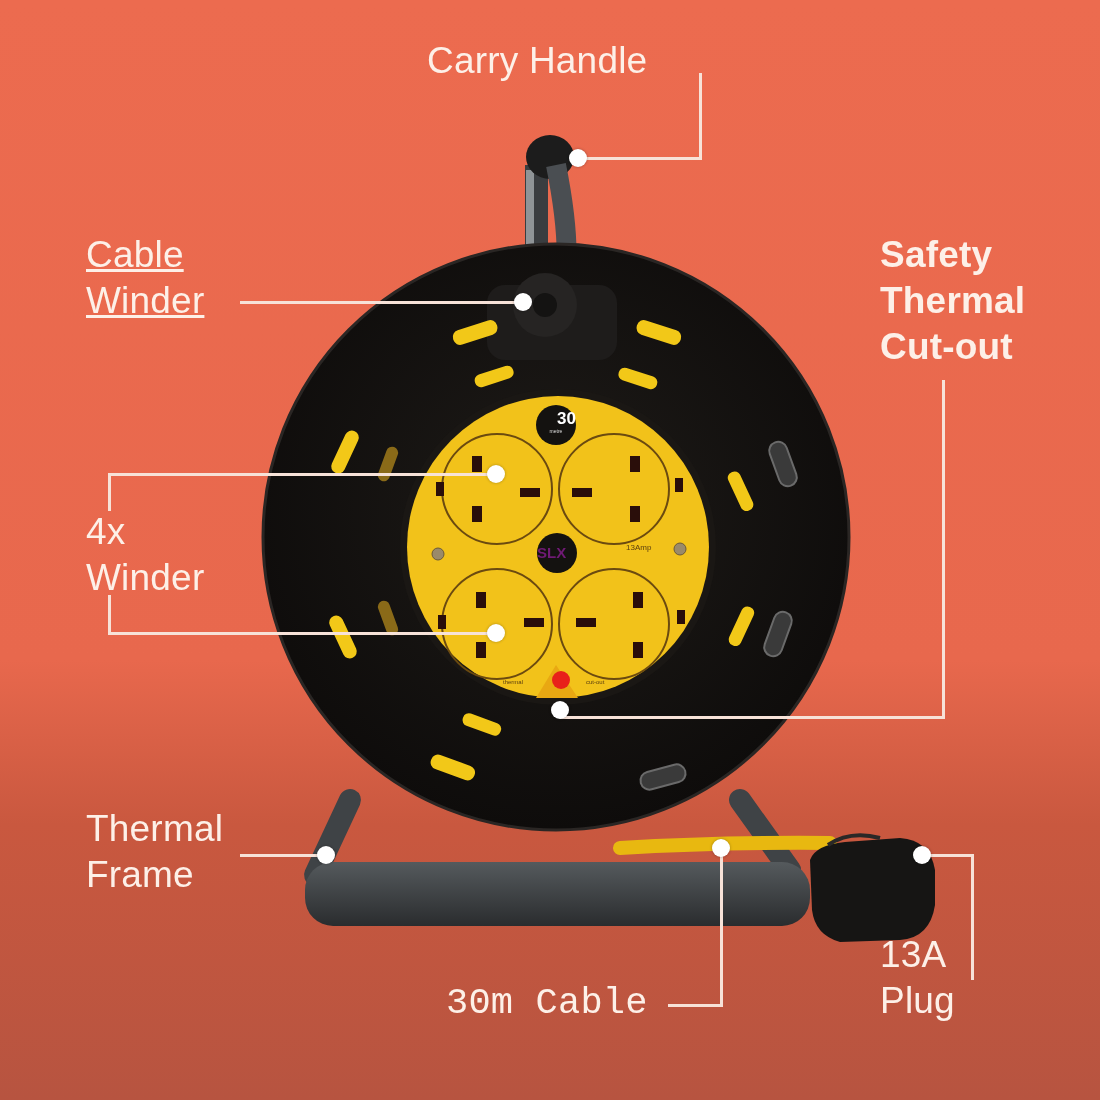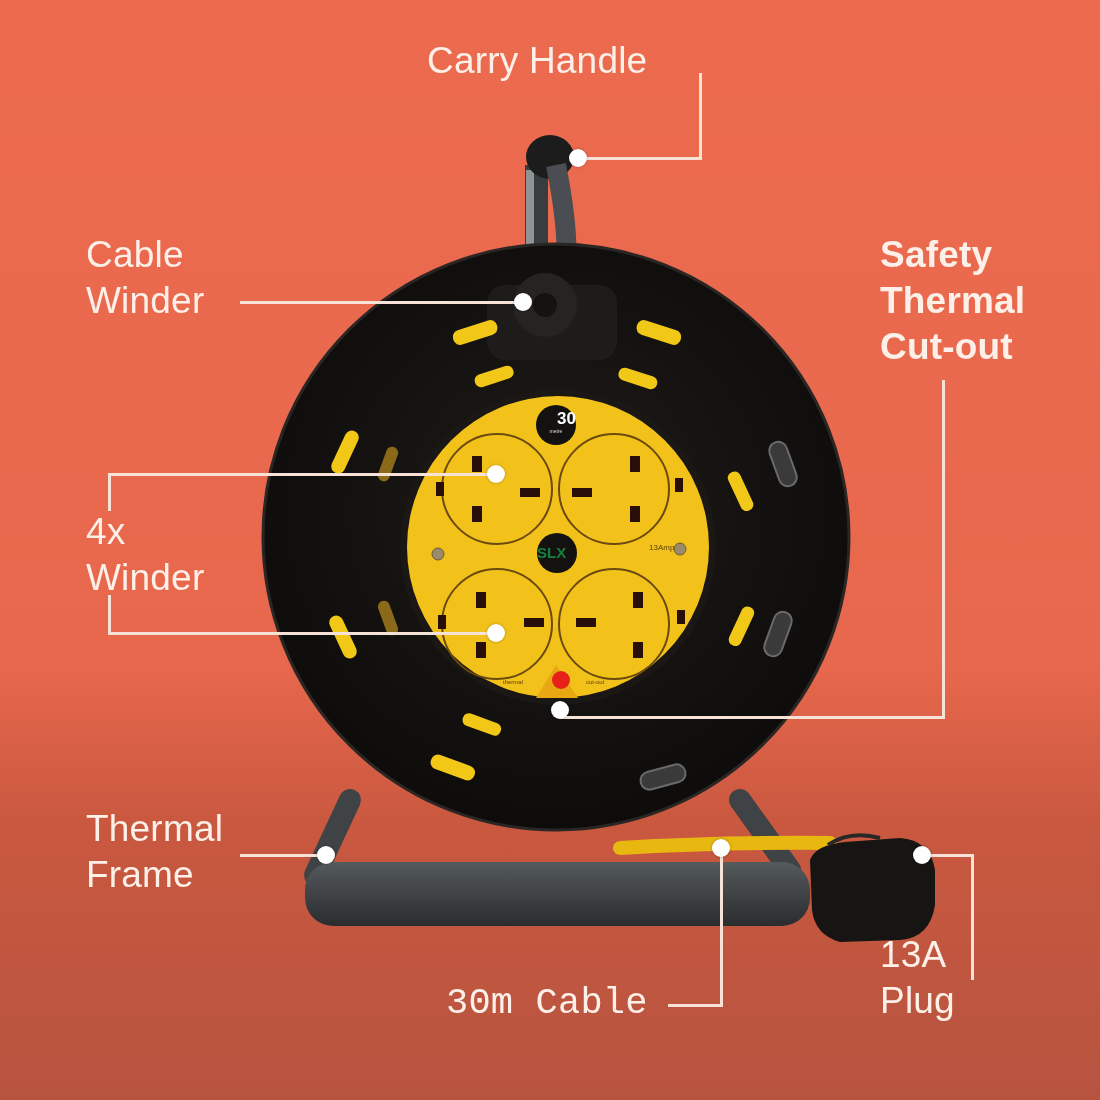--- a/index.html
+++ b/index.html
@@ -126,31 +126,31 @@
     <circle cx="556" cy="425" r="20" fill="#141210"></circle>
     <circle cx="557" cy="553" r="20" fill="#141210"></circle>
 
     <path d="M536 698 L556 665 L578 698 Z" fill="#e9a812"></path>
     <circle cx="561" cy="680" r="9" fill="#e8201a"></circle>
   </g>
 </svg>
 
 <div style="position:absolute;left:536px;top:410px;width:40px;text-align:right;color:#fff;font-weight:bold;font-size:17px;line-height:18px;">30</div>
 <div style="position:absolute;left:536px;top:428px;width:40px;text-align:center;color:#ddd;font-size:5px;line-height:6px;">metre</div>
-<div style="position:absolute;left:537px;top:543px;width:23px;text-align:right;color:#15803d;font-weight:bold;font-size:15px;line-height:20px;">SLX</div>
-<div style="position:absolute;left:626px;top:543px;color:#5a3e10;font-size:8px;margin-left:23px;">13Amp</div>
+<div style="position:absolute;left:537px;top:543px;width:23px;text-align:right;color:#701a75;font-weight:bold;font-size:15px;line-height:20px;">SLX</div>
+<div style="position:absolute;left:626px;top:543px;color:#5a3e10;font-size:8px;">13Amp</div>
 <div style="position:absolute;left:503px;top:679px;color:#5a3e10;font-size:6px;">thermal</div>
 <div style="position:absolute;left:586px;top:679px;color:#5a3e10;font-size:6px;">cut-out</div>
 
 <div class="label" style="left:427px;top:38px;">Carry Handle</div>
 <div class="line" style="left:699px;top:73px;width:3px;height:86px;"></div>
 <div class="line" style="left:578px;top:157px;width:124px;height:3px;"></div>
 <div class="dot" style="left:578px;top:158px;"></div>
 
-<div class="label" style="left:86px;top:232px;">Cable
+<div class="label" style="left:86px;top:232px;text-decoration:underline;">Cable
 Winder</div>
 <div class="line" style="left:240px;top:301px;width:282px;height:3px;"></div>
 <div class="dot" style="left:523px;top:302px;"></div>
 
 <div class="label" style="left:880px;top:232px;font-weight:bold;">Safety
 Thermal
 Cut-out</div>
 <div class="line" style="left:942px;top:380px;width:3px;height:338px;"></div>
 <div class="line" style="left:560px;top:716px;width:385px;height:3px;"></div>
 <div class="dot" style="left:560px;top:710px;"></div>

